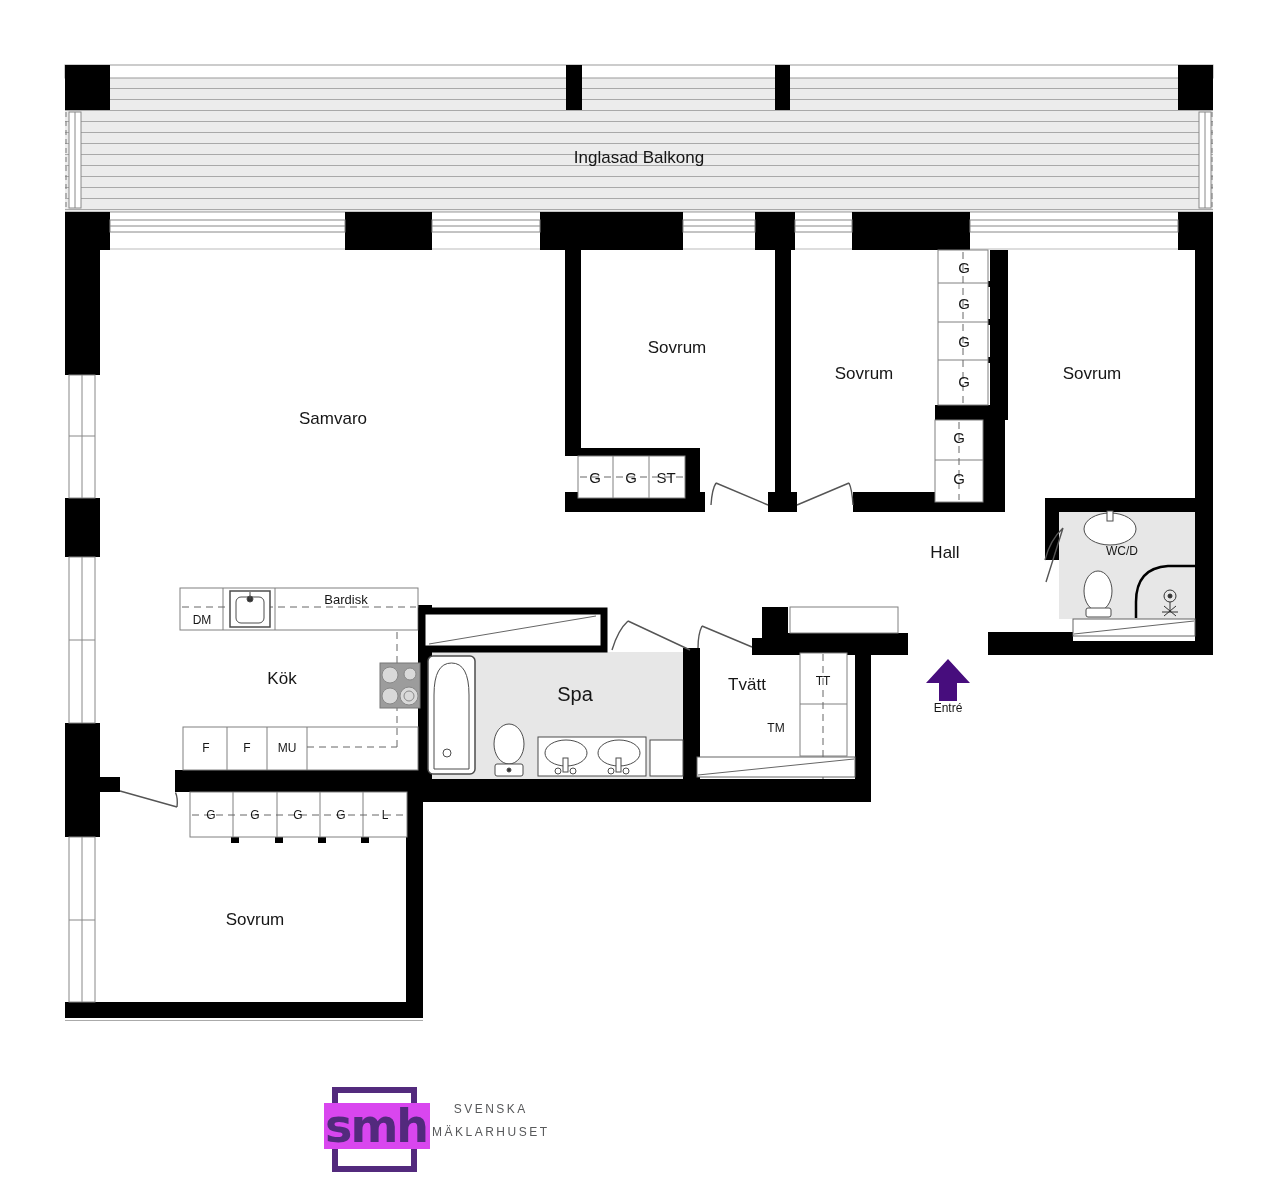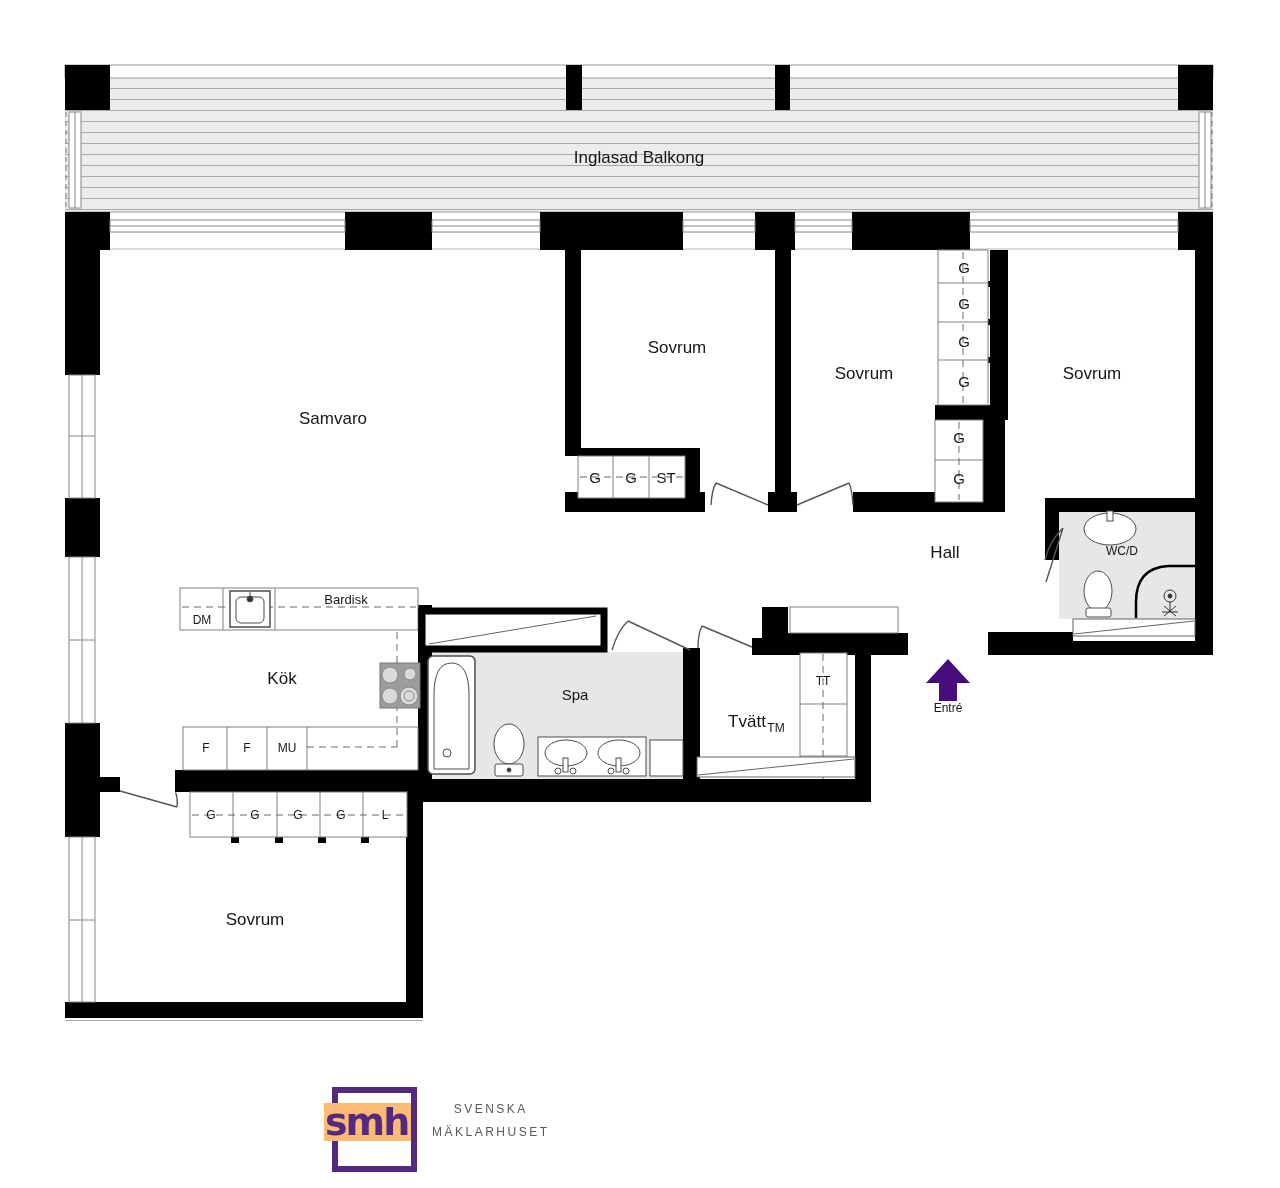--- a/index.html
+++ b/index.html
@@ -3,24 +3,24 @@
 <meta charset="utf-8">
 <style>
   html,body{margin:0;padding:0;background:#fff;}
   body{width:1280px;height:1188px;position:relative;font-family:"Liberation Sans",sans-serif;}
   .plan{position:absolute;left:0;top:0;width:1280px;height:1188px;}
   svg.linework{position:absolute;left:0;top:0;}
   .lbl{position:absolute;transform:translate(-50%,-50%);font-size:17px;color:#161616;white-space:nowrap;line-height:1;}
   .lbl.small{font-size:12px}
   .lbl.closet{font-size:15px}
   .lbl.tiny{font-size:13px}
-  .lbl.spa{font-size:15px}
+  .lbl.spa{font-size:20px}
   .disclaimer{position:absolute;left:640px;top:1056px;transform:translate(-50%,-50%);font-size:17px;color:#111;white-space:nowrap;}
   .logo-box{position:absolute;left:332px;top:1087px;width:73px;height:73px;border:6px solid var(--logo-purple,#532a7d);}
-  .logo-text{position:absolute;left:324px;top:1103px;font-size:38px;font-weight:bold;color:var(--logo-purple,#532a7d);background:#fdba74;line-height:1;padding:0 3px 0 1px;letter-spacing:-2px;font-family:"DejaVu Sans",sans-serif;}
+  .logo-text{position:absolute;left:324px;top:1103px;font-size:46px;font-weight:bold;color:var(--logo-purple,#532a7d);background:#d946ef;line-height:1;padding:0 3px 0 1px;letter-spacing:-2px;font-family:"DejaVu Sans",sans-serif;}
   .brand{position:absolute;left:432px;top:1098px;font-size:12px;letter-spacing:2.5px;color:var(--brand-gray,#57585a);line-height:23px;text-align:center;}
 </style>
 </head>
 <body>
 
 <div class="plan">
 
 <svg class="linework" width="1280" height="1188" viewBox="0 0 1280 1188">
   <defs>
     <pattern id="deck" width="8" height="11" patternUnits="userSpaceOnUse">
@@ -265,21 +265,21 @@
 
   <div class="lbl" style="left:639px;top:157px">Inglasad Balkong</div>
   <div class="lbl" style="left:333px;top:418px">Samvaro</div>
   <div class="lbl" style="left:677px;top:347px">Sovrum</div>
   <div class="lbl" style="left:864px;top:373px">Sovrum</div>
   <div class="lbl" style="left:1092px;top:373px">Sovrum</div>
   <div class="lbl" style="left:945px;top:552px">Hall</div>
   <div class="lbl small" style="left:1122px;top:551px">WC/D</div>
   <div class="lbl" style="left:282px;top:678px">Kök</div>
   <div class="lbl spa" style="left:575px;top:694px">Spa</div>
-  <div class="lbl" style="left:747px;top:721px">Tvätt</div>
+  <div class="lbl" style="left:747px;top:684px">Tvätt</div>
   <div class="lbl" style="left:255px;top:919px">Sovrum</div>
   <div class="lbl small" style="left:948px;top:708px">Entré</div>
 
   <div class="lbl closet" style="left:595px;top:477px">G</div>
   <div class="lbl closet" style="left:631px;top:477px">G</div>
   <div class="lbl closet" style="left:666px;top:477px">ST</div>
   <div class="lbl closet" style="left:964px;top:267px">G</div>
   <div class="lbl closet" style="left:964px;top:303px">G</div>
   <div class="lbl closet" style="left:964px;top:341px">G</div>
   <div class="lbl closet" style="left:964px;top:381px">G</div>

